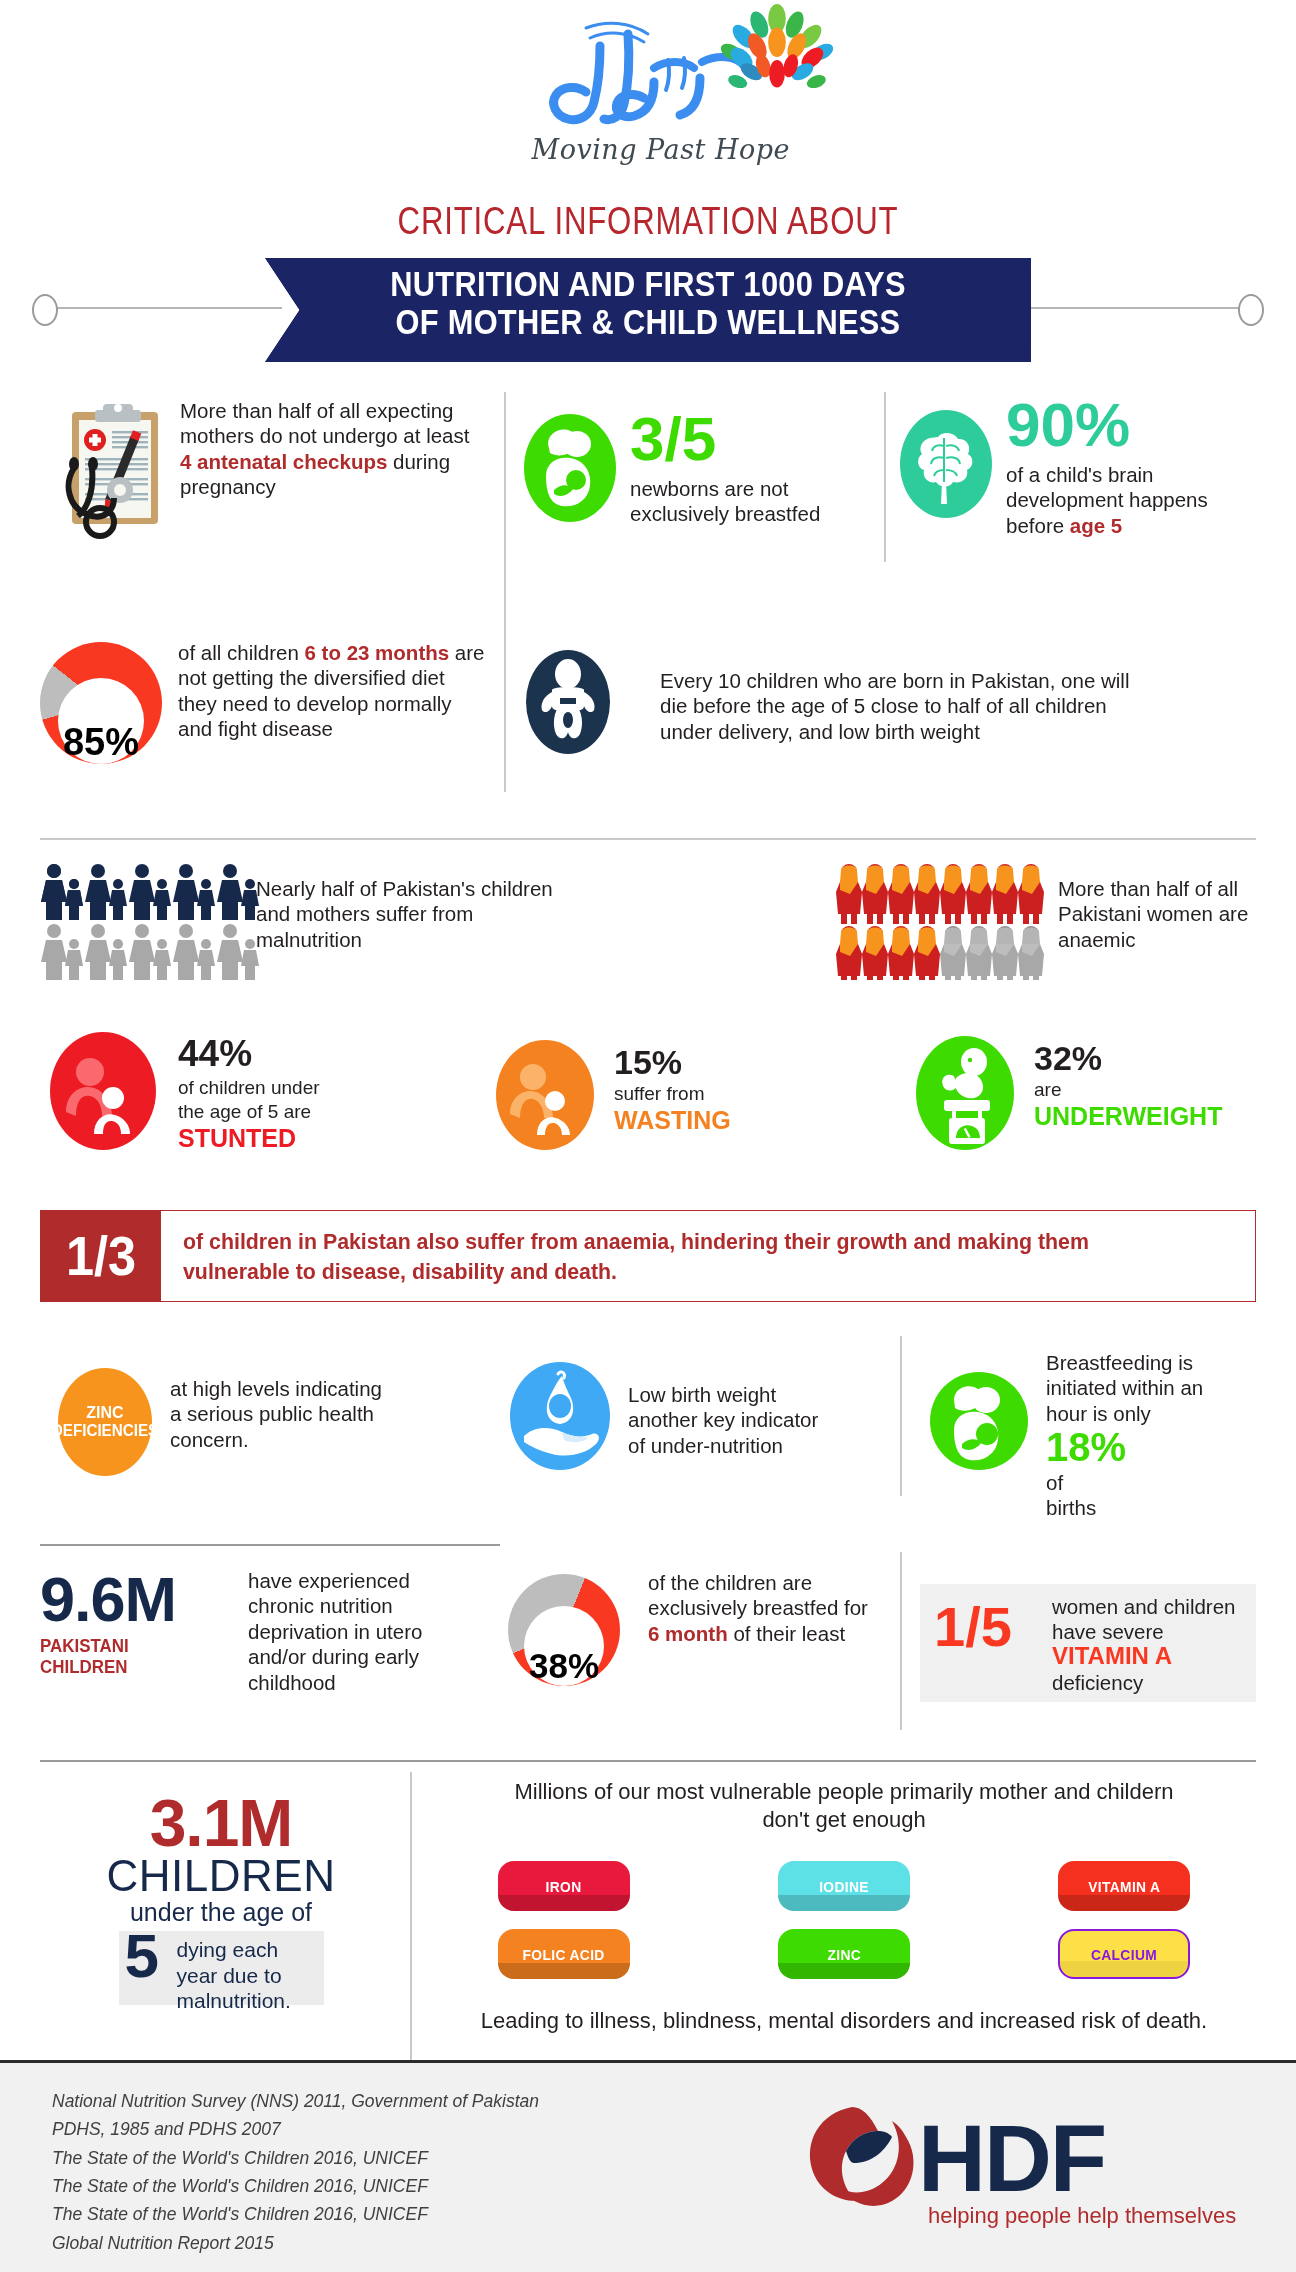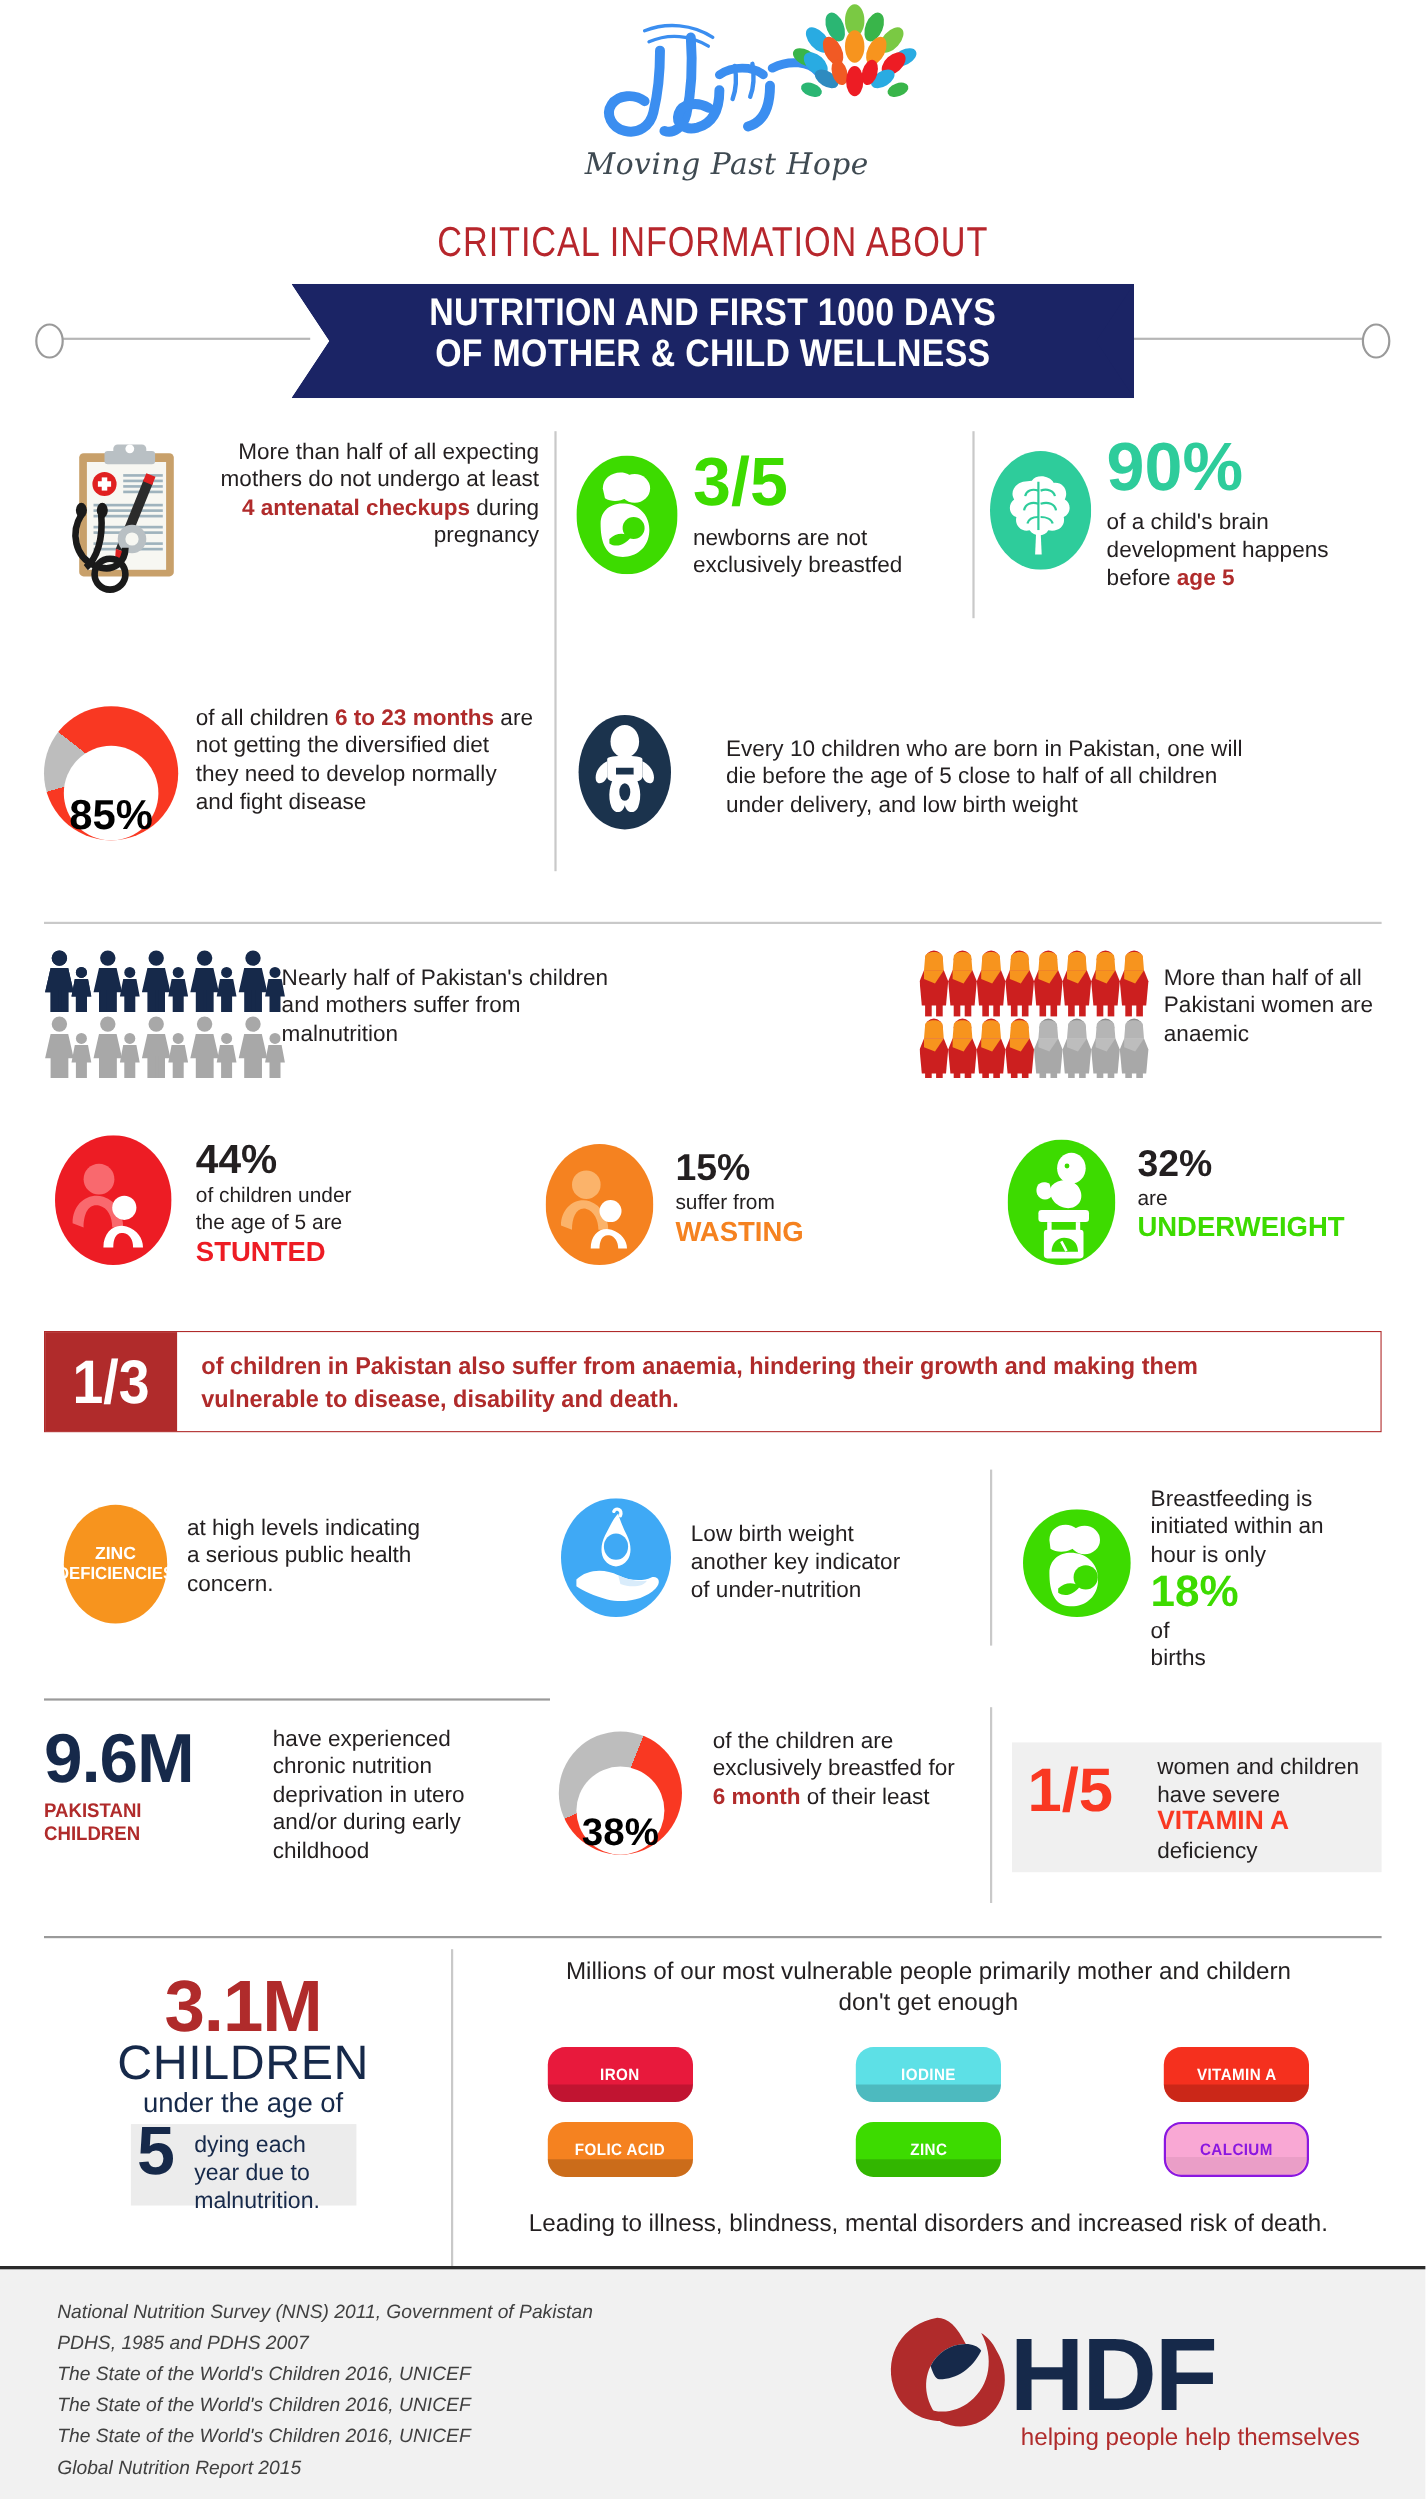--- a/index.html
+++ b/index.html
@@ -196,21 +196,21 @@
       </g>
       <circle cx="72" cy="92" r="13" fill="#b9c0c4"></circle>
       <circle cx="72" cy="92" r="6" fill="#f7f7f2"></circle>
       <path d="M26 70 C16 86 20 108 38 116 C56 124 66 112 66 100" fill="none" stroke="#1a1a1a" stroke-width="6"></path>
       <path d="M44 70 C46 92 40 110 30 118" fill="none" stroke="#1a1a1a" stroke-width="6"></path>
       <ellipse cx="26" cy="66" rx="5" ry="7" fill="#1a1a1a"></ellipse>
       <ellipse cx="45" cy="66" rx="5" ry="7" fill="#1a1a1a"></ellipse>
       <circle cx="52" cy="124" r="14" fill="none" stroke="#1a1a1a" stroke-width="6"></circle>
     </svg>
   </div>
-  <div class="sec txt" style="left:190px; top:398px; width:300px;text-align:right;">
+  <div class="sec txt" style="left:180px; top:398px; width:300px;">
     <span>More than half of all expecting mothers do not undergo at least </span><span class="hl">4 antenatal checkups</span><span> during pregnancy</span>
   </div>
 
   <div class="sec" style="left:524px; top:414px;">
     <div style="position:absolute; left:0; top:0; width:92px; height:108px;">
       <svg viewBox="0 0 92 108" width="92" height="108">
         <ellipse cx="46" cy="54" rx="46" ry="54" fill="#3ddb00"></ellipse>
         <path d="M24 30 C24 20 34 14 44 16 C52 18 55 25 52 32 C48 41 34 44 26 39 Z" fill="#fff"></path>
         <ellipse cx="53" cy="30" rx="14" ry="13" fill="#fff"></ellipse>
         <path d="M22 62 C22 49 33 42 46 44 C60 46 68 58 66 72 C64 86 52 94 38 92 C26 90 22 78 22 62 Z" fill="#fff"></path>
@@ -508,21 +508,21 @@
 
     <div style="display:flex; justify-content:space-around; margin-top:18px;">
       <div class="pill" style="background: rgb(245, 130, 32); color: rgb(255, 255, 255);">
         <div class="shade"></div>
           <span class="lbl">FOLIC ACID</span>
       </div>
       <div class="pill" style="background: rgb(61, 219, 0); color: rgb(255, 255, 255);">
         <div class="shade"></div>
           <span class="lbl">ZINC</span>
       </div>
-      <div class="pill" style="border: 2px solid rgb(138, 23, 224); background: #f9a8d4; color: rgb(138, 23, 224);">
+      <div class="pill" style="border: 2px solid rgb(138, 23, 224); background: #fde047; color: rgb(138, 23, 224);">
         <div class="shade" style="background:rgba(0,0,0,.06);"></div>
           <span class="lbl">CALCIUM</span>
       </div>
     </div>
 
     <div style="text-align:center; margin-top:28px; font-size:22px; line-height:1.25;">
       <span>Leading to illness, blindness, mental disorders and increased </span><span class="hl">risk of death</span><span>.</span>
     </div>
   </div>
 

